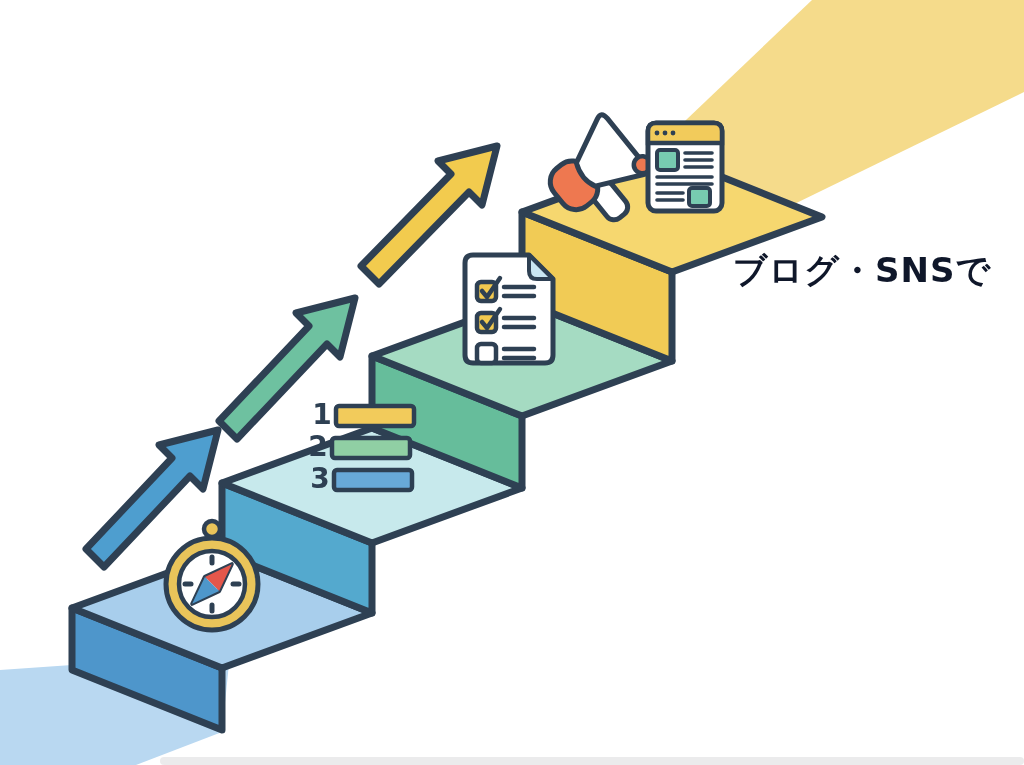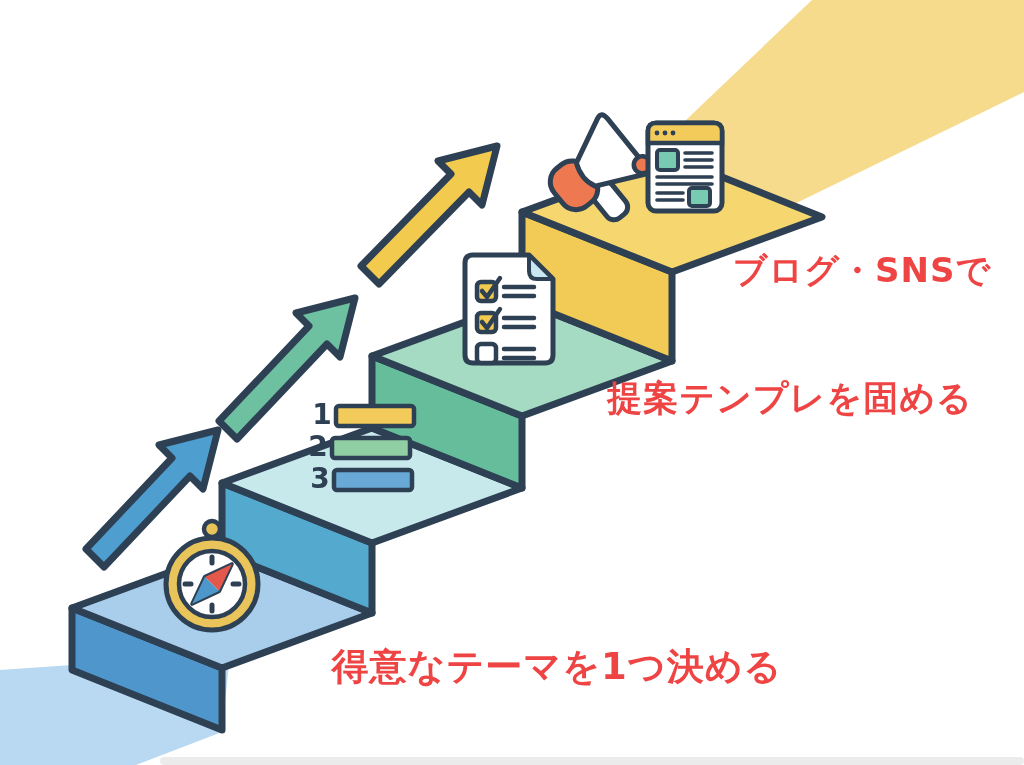--- a/index.html
+++ b/index.html
@@ -7,21 +7,21 @@
     position:relative;
     width:1024px;height:765px;
     overflow:hidden;
     background:#ffffff;
     font-family:"DejaVu Sans","Liberation Sans",sans-serif;
   }
   #diagram-svg{position:absolute;left:0;top:0;width:1024px;height:765px;}
   .step-label{
     position:absolute;
     transform:translate(-50%,-50%);
-    color:#ef4444;
+    color:#0f172a;
     font-weight:800;
     white-space:nowrap;
     text-align:left;
     letter-spacing:1px;
     line-height:1.18;
   }
   #label-1{left:557px;top:667px;font-size:37px;}
   #label-2{left:677px;top:530px;font-size:36px;}
   #label-3{left:790px;top:399px;font-size:35px;}
   #label-4{left:862px;top:270px;font-size:34px;}
@@ -133,19 +133,17 @@
       <line x1="657" y1="177" x2="712" y2="177"></line>
       <line x1="657" y1="184" x2="712" y2="184"></line>
       <line x1="657" y1="193" x2="683" y2="193"></line>
       <line x1="657" y1="200" x2="683" y2="200"></line>
     </g>
     <rect x="689" y="188" width="21" height="18" rx="3" stroke="#2E4053" stroke-width="4" fill="#77CBB0"></rect>
   </g>
 
 </svg>
 
-<div class="step-label" id="label-1">得意なテーマを1つ決める</div>
-<div class="step-label" id="label-3">提案テンプレを固める</div>
 <div class="step-label" id="label-4">
   <span class="line">ブログ・SNSで</span>
 </div>
 
 </div>
 
 </body></html>

